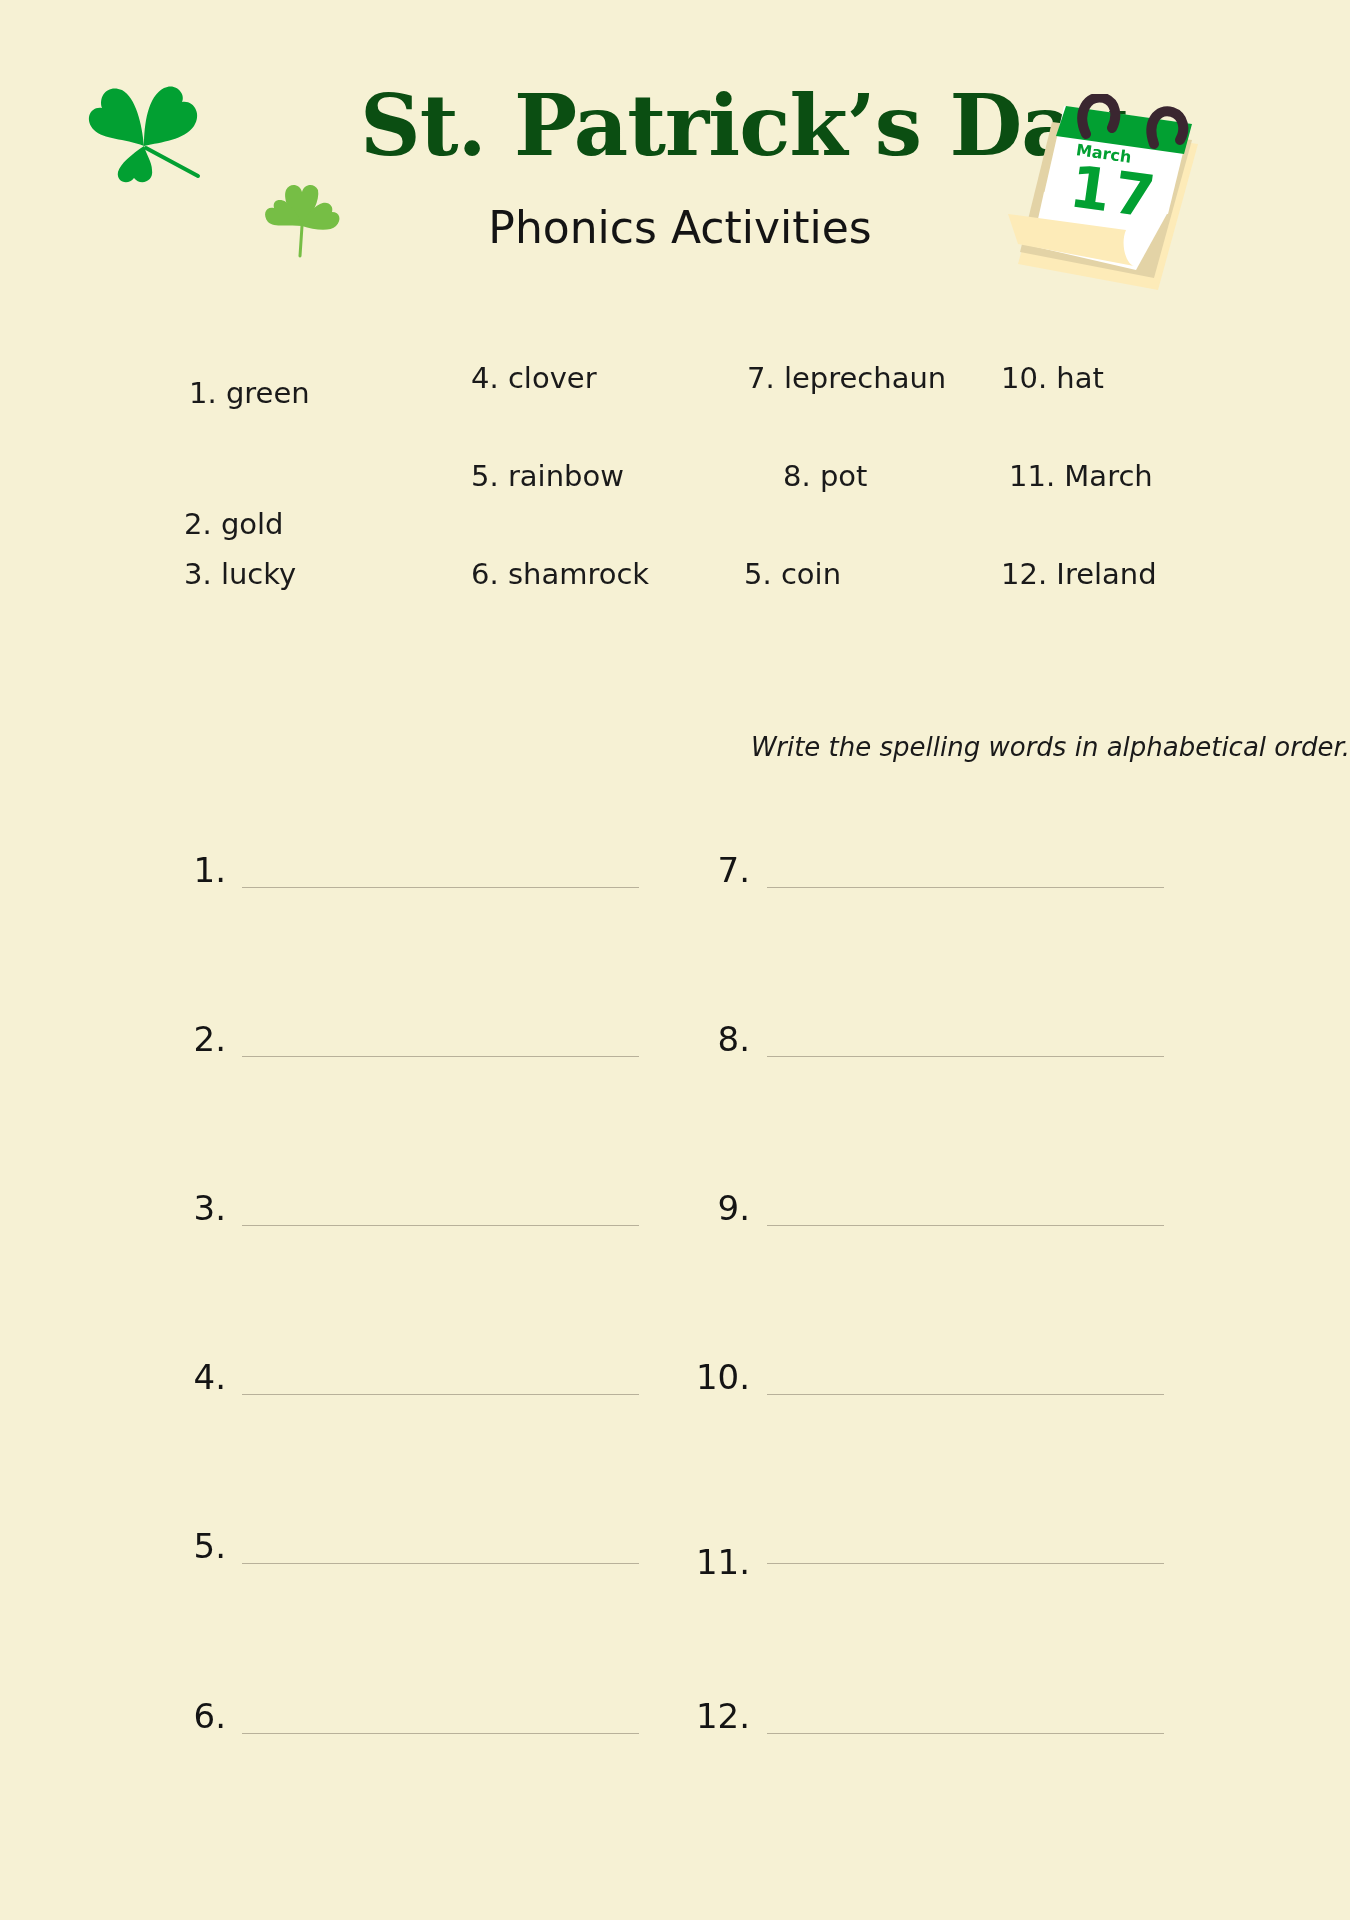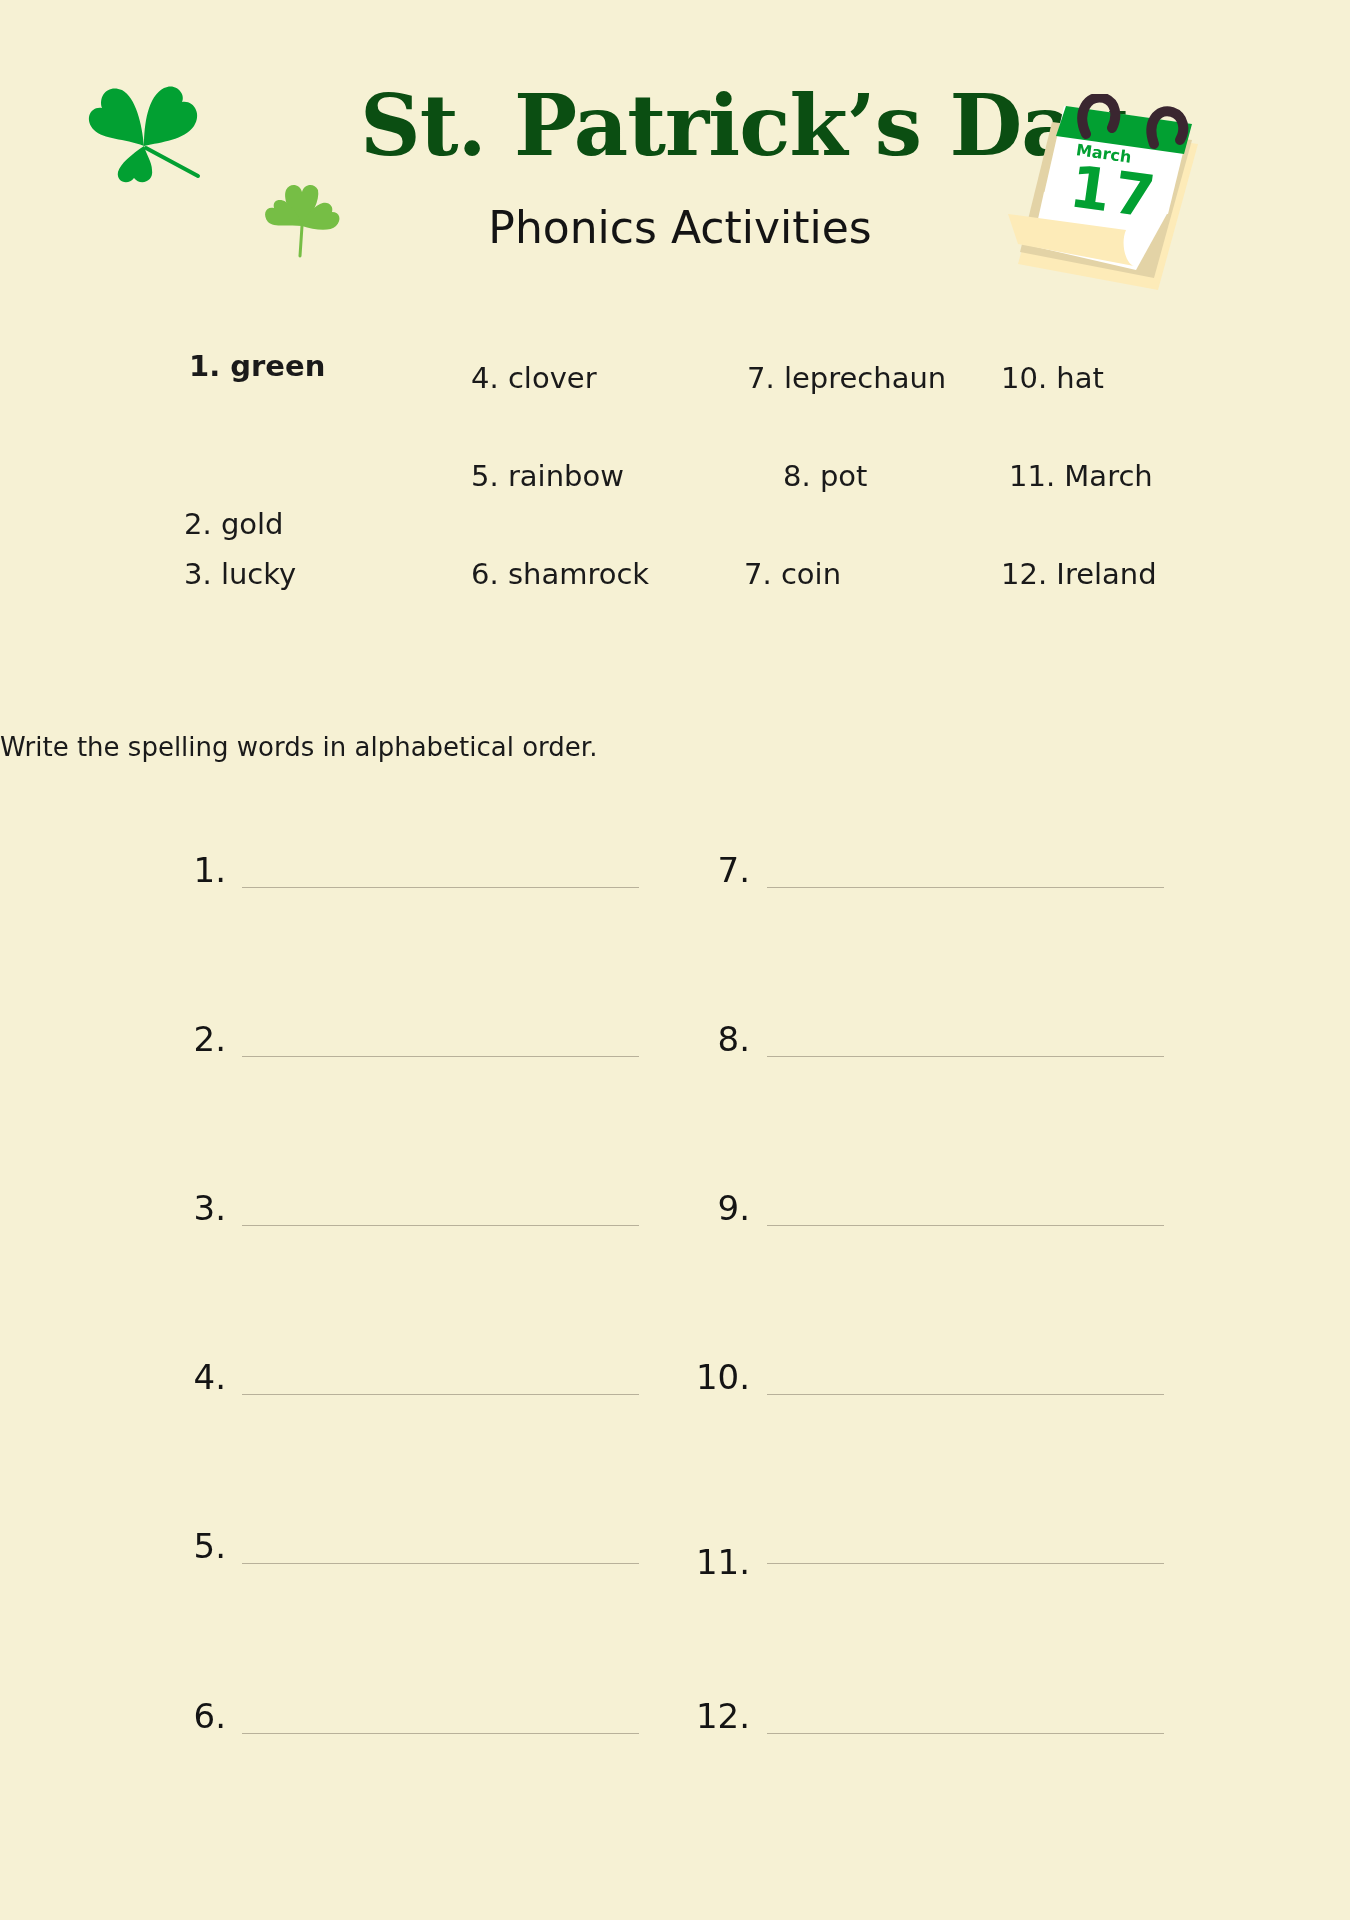--- a/index.html
+++ b/index.html
@@ -30,22 +30,22 @@
     }
 
     
     .word {
       position: absolute; font-family: "DejaVu Sans", sans-serif;
       font-size: 29px; line-height: 1; color: #1a1a1a; white-space: nowrap;
     }
 
     .instruction {
       position: absolute; left: 0; width: 1350px; top: 732px;
-      text-align: left; font-family: "DejaVu Sans", sans-serif;
-      font-size: 26px; color: #1a1a1a;
+      text-align: right; font-family: "DejaVu Sans", sans-serif;
+      font-size: 26px; color: #1a1a1a; font-style: italic;
     }
 
     
     .answer-row { position: absolute; height: 40px; }
     .answer-num {
       position: absolute; right: 0; bottom: 2px;
       font-family: "DejaVu Sans", sans-serif; font-size: 34px; line-height: 1;
       color: #141414; text-align: right; white-space: nowrap;
     }
     .answer-line {
@@ -93,31 +93,31 @@
     <path d="M0 120 L 118 136 C 112 150, 118 170, 126 172 L 10 150 Z" fill="#fdebb8"></path>
 
     <path d="M78 40 C 68 18, 80 0, 96 4 C 108 8, 110 22, 104 34" fill="none" stroke="#3a2630" stroke-width="10" stroke-linecap="round"></path>
     <path d="M146 50 C 138 28, 150 14, 164 18 C 176 22, 178 36, 172 46" fill="none" stroke="#3a2630" stroke-width="10" stroke-linecap="round"></path>
   </svg>
   <div style="position:absolute; left:68px; top:50px; font-family:'DejaVu Sans',sans-serif; font-size:16px; font-weight:bold; color:#02a032; transform:rotate(8deg);">March</div>
   <div style="position:absolute; left:62px; top:64px; font-family:'DejaVu Sans',sans-serif; font-size:58px; font-weight:bold; color:#02a032; transform:rotate(8deg); letter-spacing:4px;">17</div>
 </div>
 
 <div>
-  <div class="word" style="left:189px; top:352px;font-weight:bold;">1. green</div>
+  <div class="word" style="left:189px; top:379px;">1. green</div>
   <div class="word" style="left:184px; top:462px;margin-top:48px;">2. gold</div>
   <div class="word" style="left:184px; top:560px;">3. lucky</div>
 
   <div class="word" style="left:471px; top:364px;">4. clover</div>
   <div class="word" style="left:471px; top:462px;">5. rainbow</div>
   <div class="word" style="left:471px; top:560px;">6. shamrock</div>
 
   <div class="word" style="left:747px; top:364px;text-align:right;">7. leprechaun</div>
   <div class="word" style="left:783px; top:462px;">8. pot</div>
-  <div class="word" style="left:744px; top:560px;">7. coin</div>
+  <div class="word" style="left:744px; top:560px;">5. coin</div>
 
   <div class="word" style="left:1001px; top:364px;">10. hat</div>
   <div class="word" style="left:1009px; top:462px;">11. March</div>
   <div class="word" style="left:1001px; top:560px;">12. Ireland</div>
 </div>
 
 <div class="instruction">Write the spelling words in alphabetical order.</div>
 
 <div>
   <div class="answer-row" style="left:0; top:849px; width:226px;">

